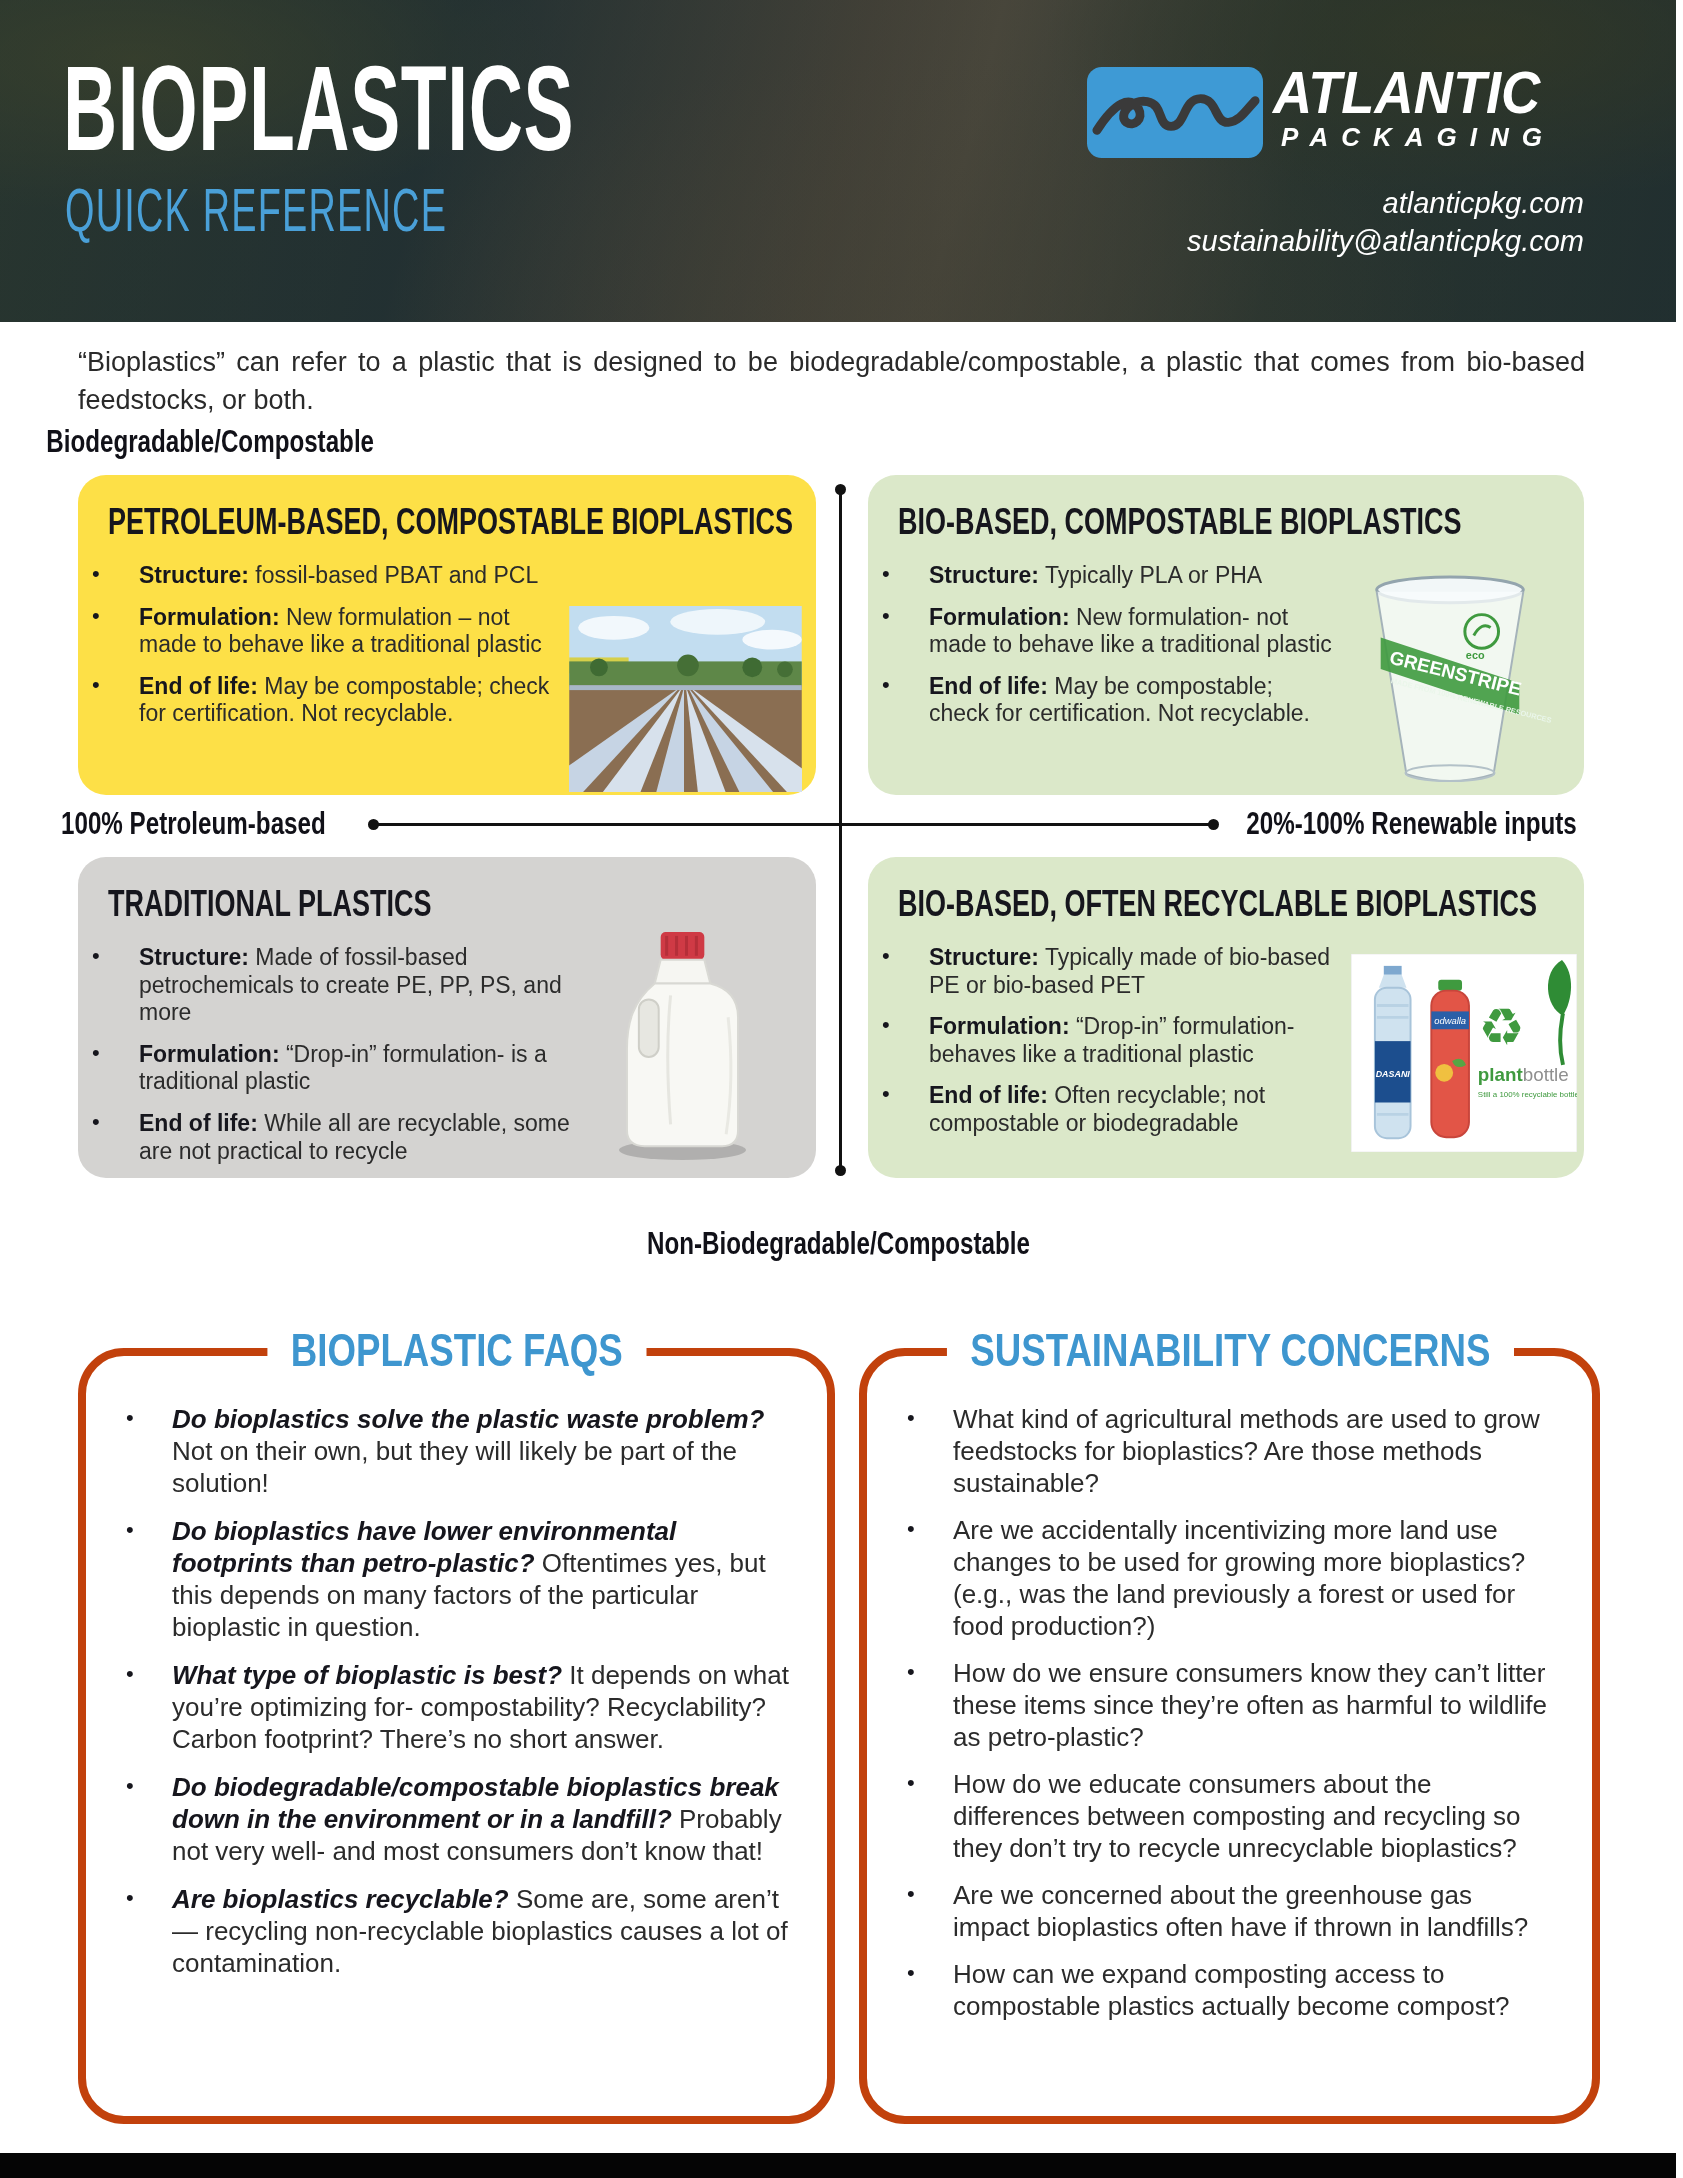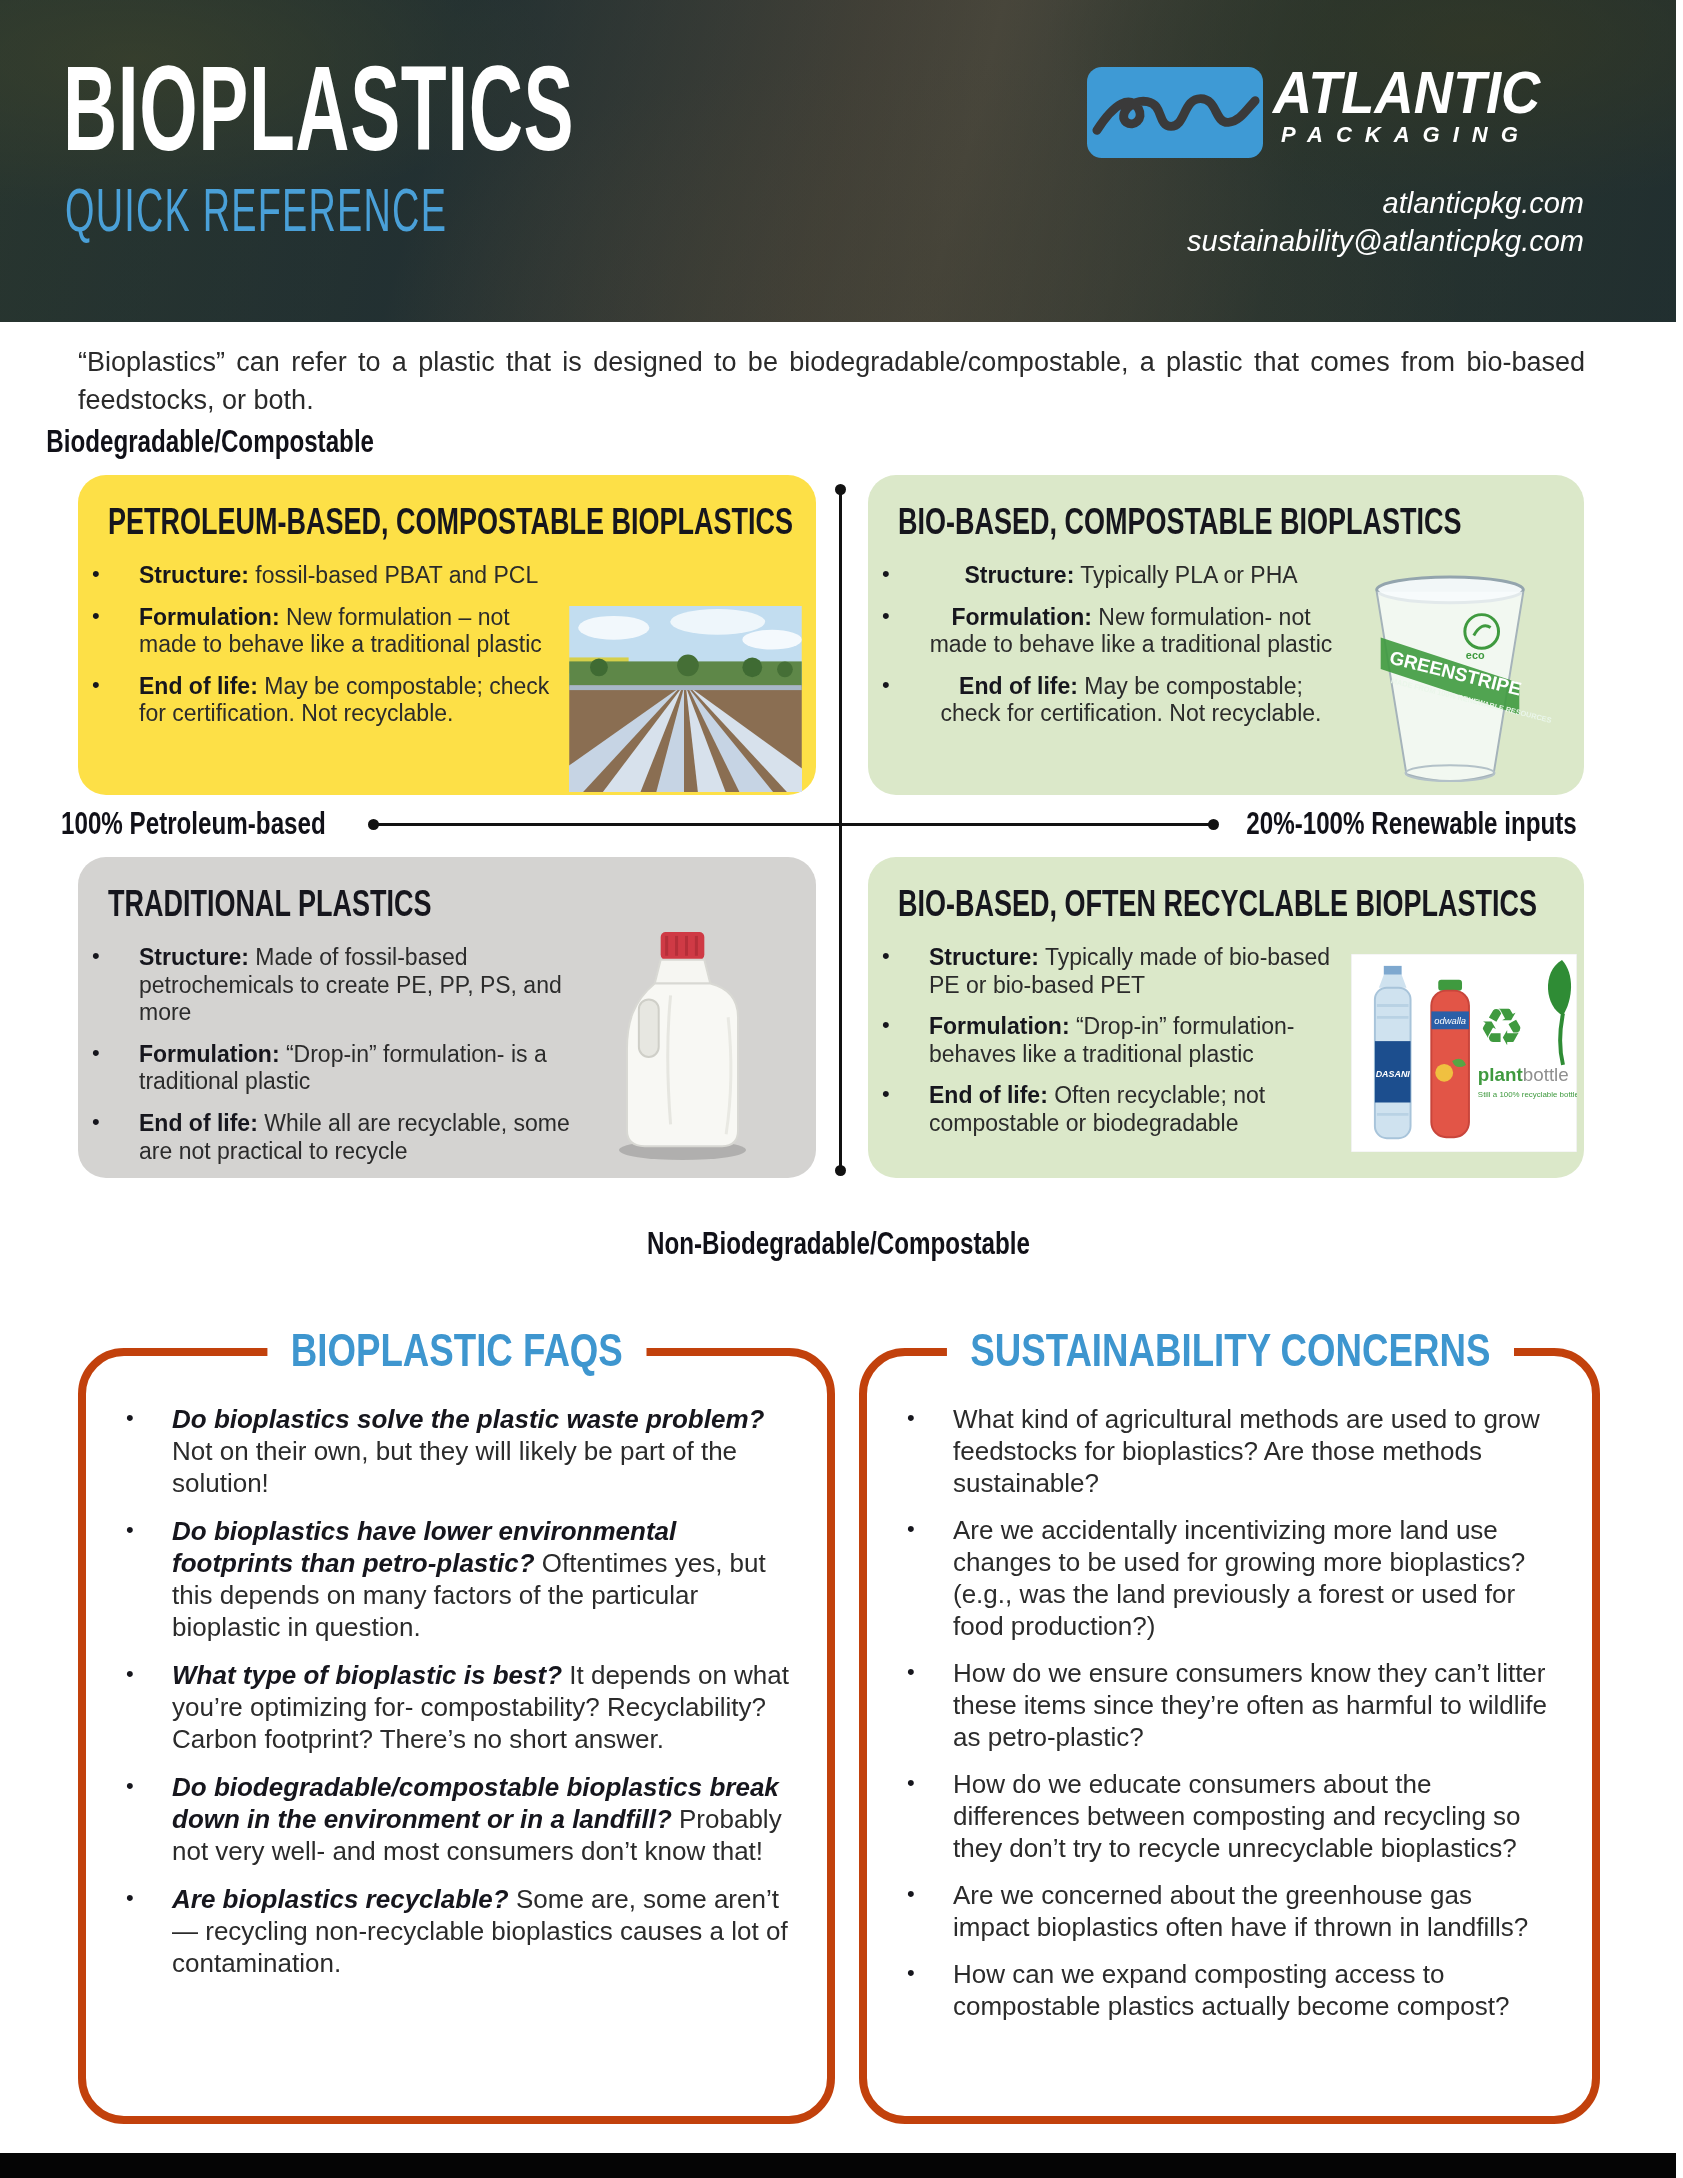--- a/index.html
+++ b/index.html
@@ -18,21 +18,21 @@
   .main-title{position:absolute;left:63px;top:48px;margin:0;font-size:121px;line-height:1;
     font-weight:700;color:#ffffff;letter-spacing:1px;white-space:nowrap;}
   .main-title .cond{transform:scaleX(.62);transform-origin:left;}
   .sub-title{position:absolute;left:65px;top:180px;margin:0;font-size:61px;line-height:1;
     font-weight:400;color:#4aa0d8;letter-spacing:2px;white-space:nowrap;text-align:right;}
   .sub-title .cond{transform:scaleX(.62);transform-origin:left;}
   .logo{position:absolute;left:1087px;top:63px;width:497px;height:119px;}
   .logo-mark{position:absolute;left:0;top:4px;width:176px;height:91px;}
   .logo-text-name{position:absolute;left:186px;top:-4px;margin:0;font-size:59px;font-weight:800;
     font-style:italic;color:#ffffff;letter-spacing:0px;white-space:nowrap;transform:scaleX(.92);transform-origin:left;}
-  .logo-text-sub{position:absolute;left:194px;top:59px;margin:0;font-size:22px;font-weight:700;
+  .logo-text-sub{position:absolute;left:194px;top:59px;margin:0;font-size:26px;font-weight:700;
     font-style:italic;color:#ffffff;letter-spacing:13px;white-space:nowrap;}
   .contact{position:absolute;left:693px;top:184px;width:891px;text-align:right;
     font-style:italic;color:#ffffff;font-size:29px;line-height:1.32;}
 
   
   .intro{position:absolute;left:78px;top:343px;width:1507px;margin:0;font-size:27px;
     line-height:1.42;color:#2a2a2a;text-align:justify;}
 
   
   .axis-label{position:absolute;margin:0;font-weight:700;color:#111118;font-size:31px;white-space:nowrap;}
@@ -42,21 +42,21 @@
   .axis-left{left:61px;top:806px;}
   .axis-left .cond{transform-origin:left;}
   .axis-right{right:99px;top:806px;}
   .axis-right .cond{transform-origin:right;}
   .vline{position:absolute;left:839px;top:489px;width:3px;height:681px;background:#111;}
   .hline{position:absolute;left:373px;top:823px;width:840px;height:3px;background:#111;}
   .dot{position:absolute;width:11px;height:11px;border-radius:50%;background:#111;}
 
   .quad{position:absolute;border-radius:28px;}
   .q0{left:78px;top:475px;width:738px;height:320px;background:#fde047;}
-  .q1{left:868px;top:475px;width:716px;height:320px;background:#dbe8c9;text-align:center;}
+  .q1{left:868px;top:475px;width:716px;height:320px;background:#dbe8c9;}
   .q2{left:78px;top:857px;width:738px;height:321px;background:#d4d3d1;}
   .q3{left:868px;top:857px;width:716px;height:321px;background:#dbe8c9;}
   .quad h3{position:absolute;left:30px;top:26px;margin:0;font-size:36px;font-weight:700;
     color:#16161d;white-space:nowrap;}
   .quad h3 .cond{transform:scaleX(.75);transform-origin:left;}
   .quad ul{position:absolute;left:0;top:87px;margin:0;padding:0;list-style:none;}
   .quad li{position:relative;margin:0 0 14px 0;padding-left:61px;font-size:23px;line-height:1.2;color:#2b2b2b;}
   .quad li::before{content:"•";position:absolute;left:14px;top:-1px;font-size:22px;color:#16161d;}
   .quad .bl{font-weight:700;color:#16161d;}
   .q0 ul{width:475px;} .q1 ul{width:465px;} .q2 ul{width:505px;} .q3 ul{width:465px;}

